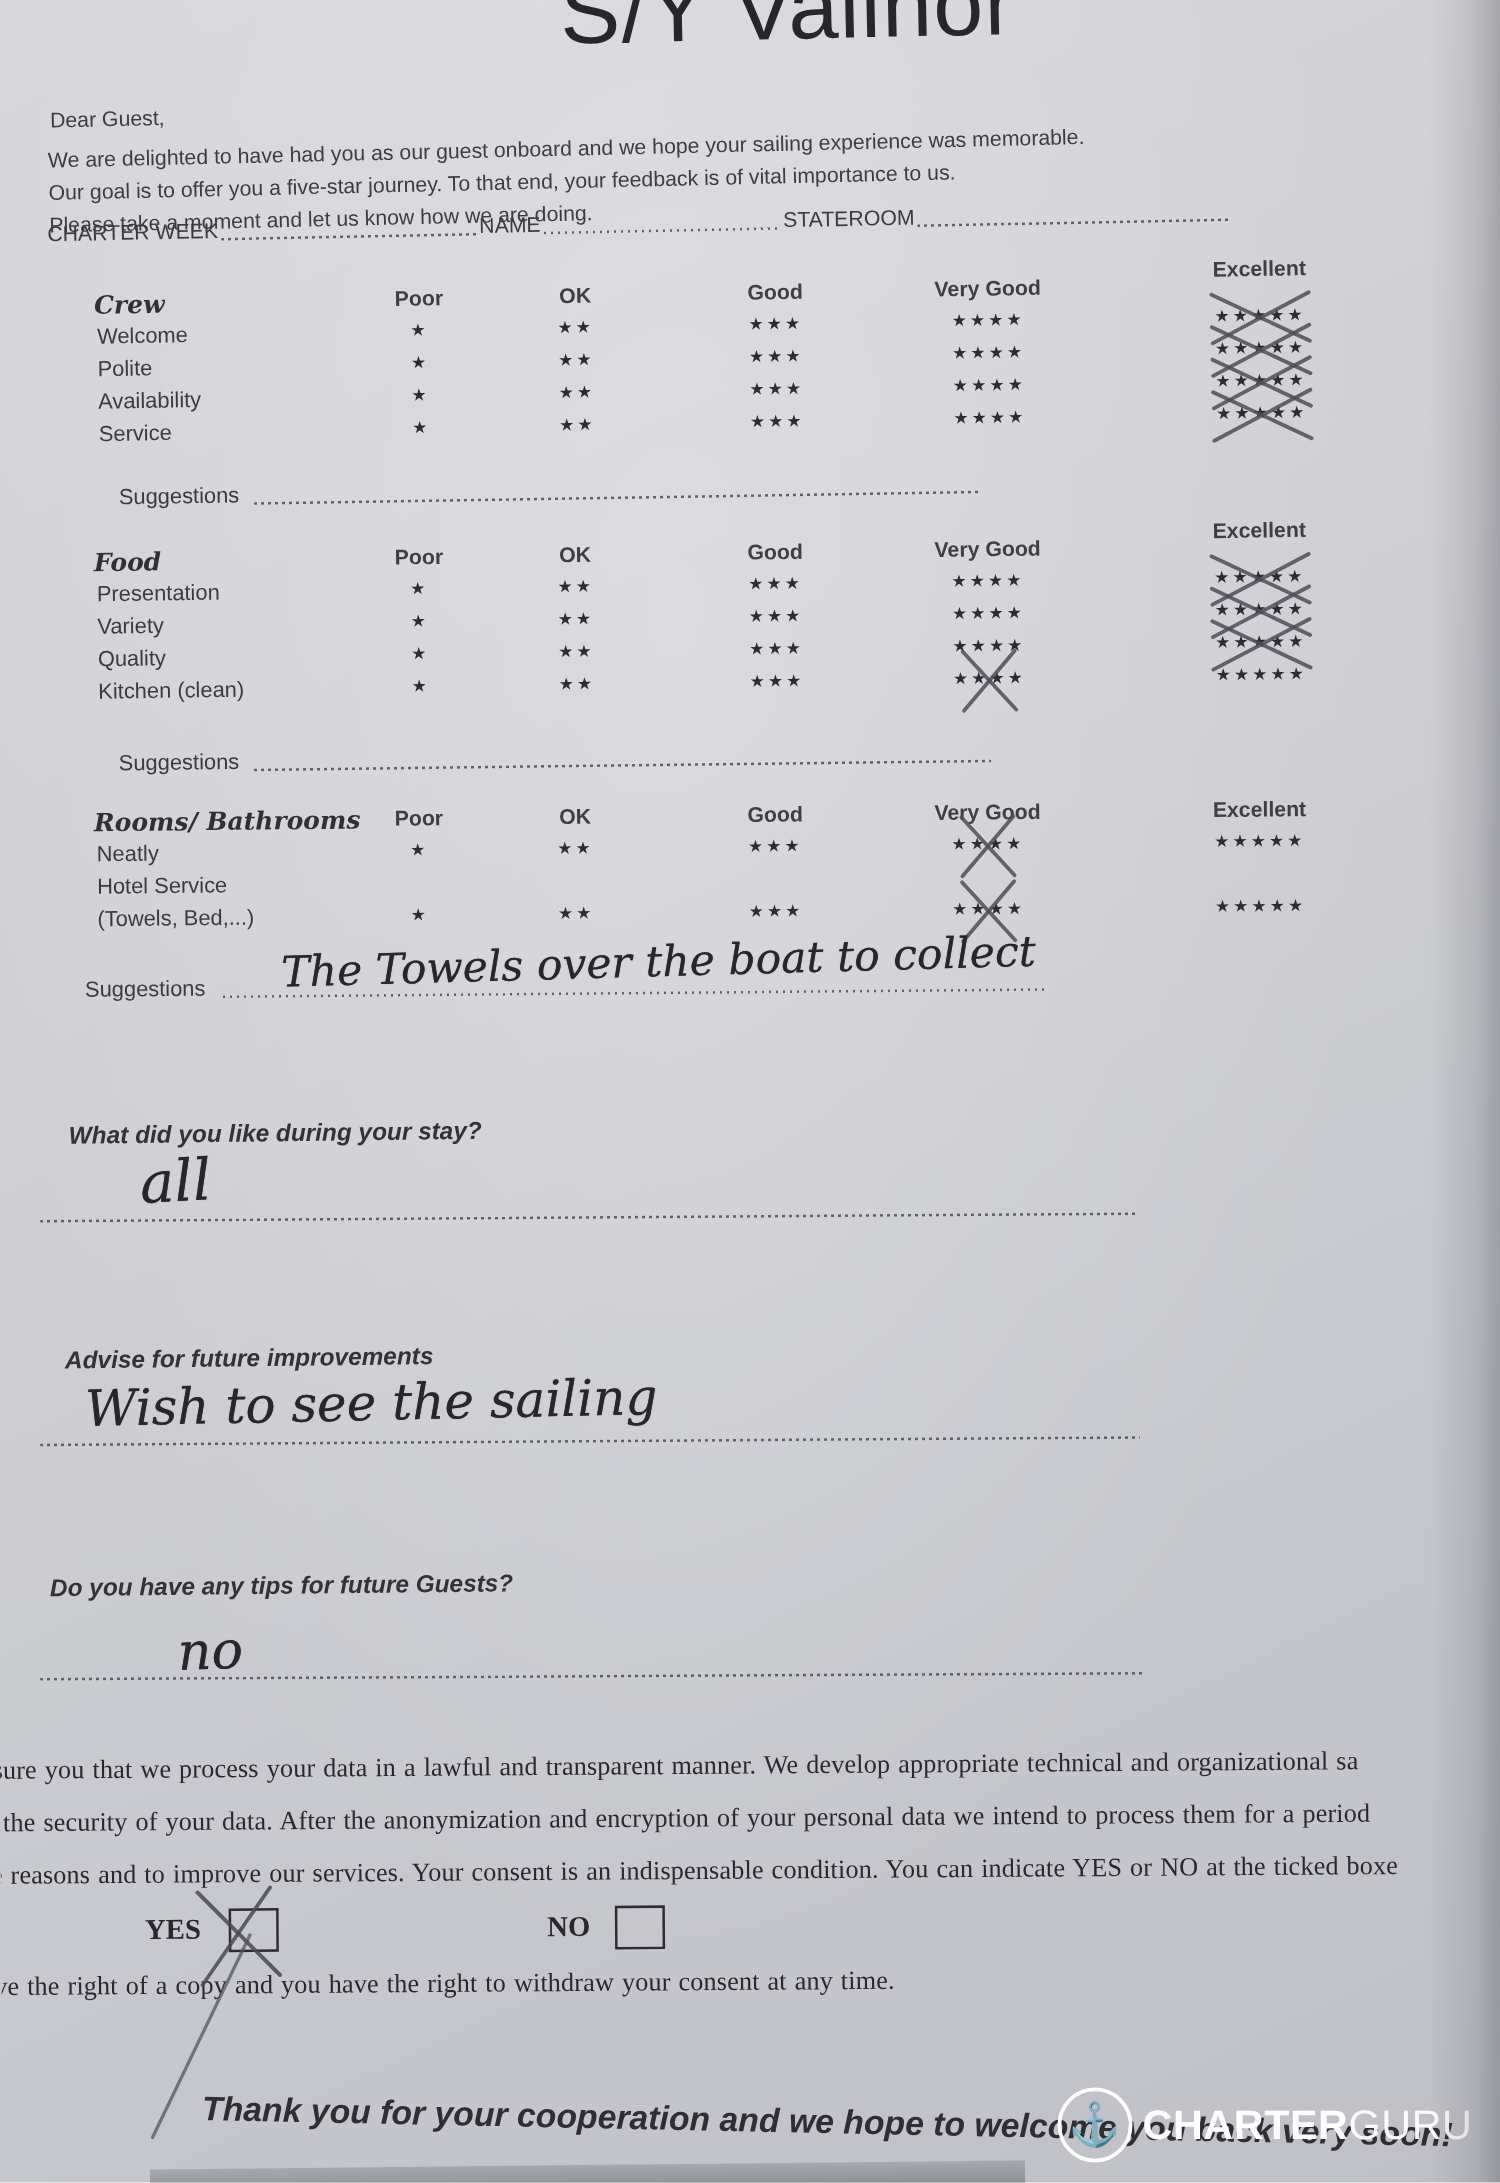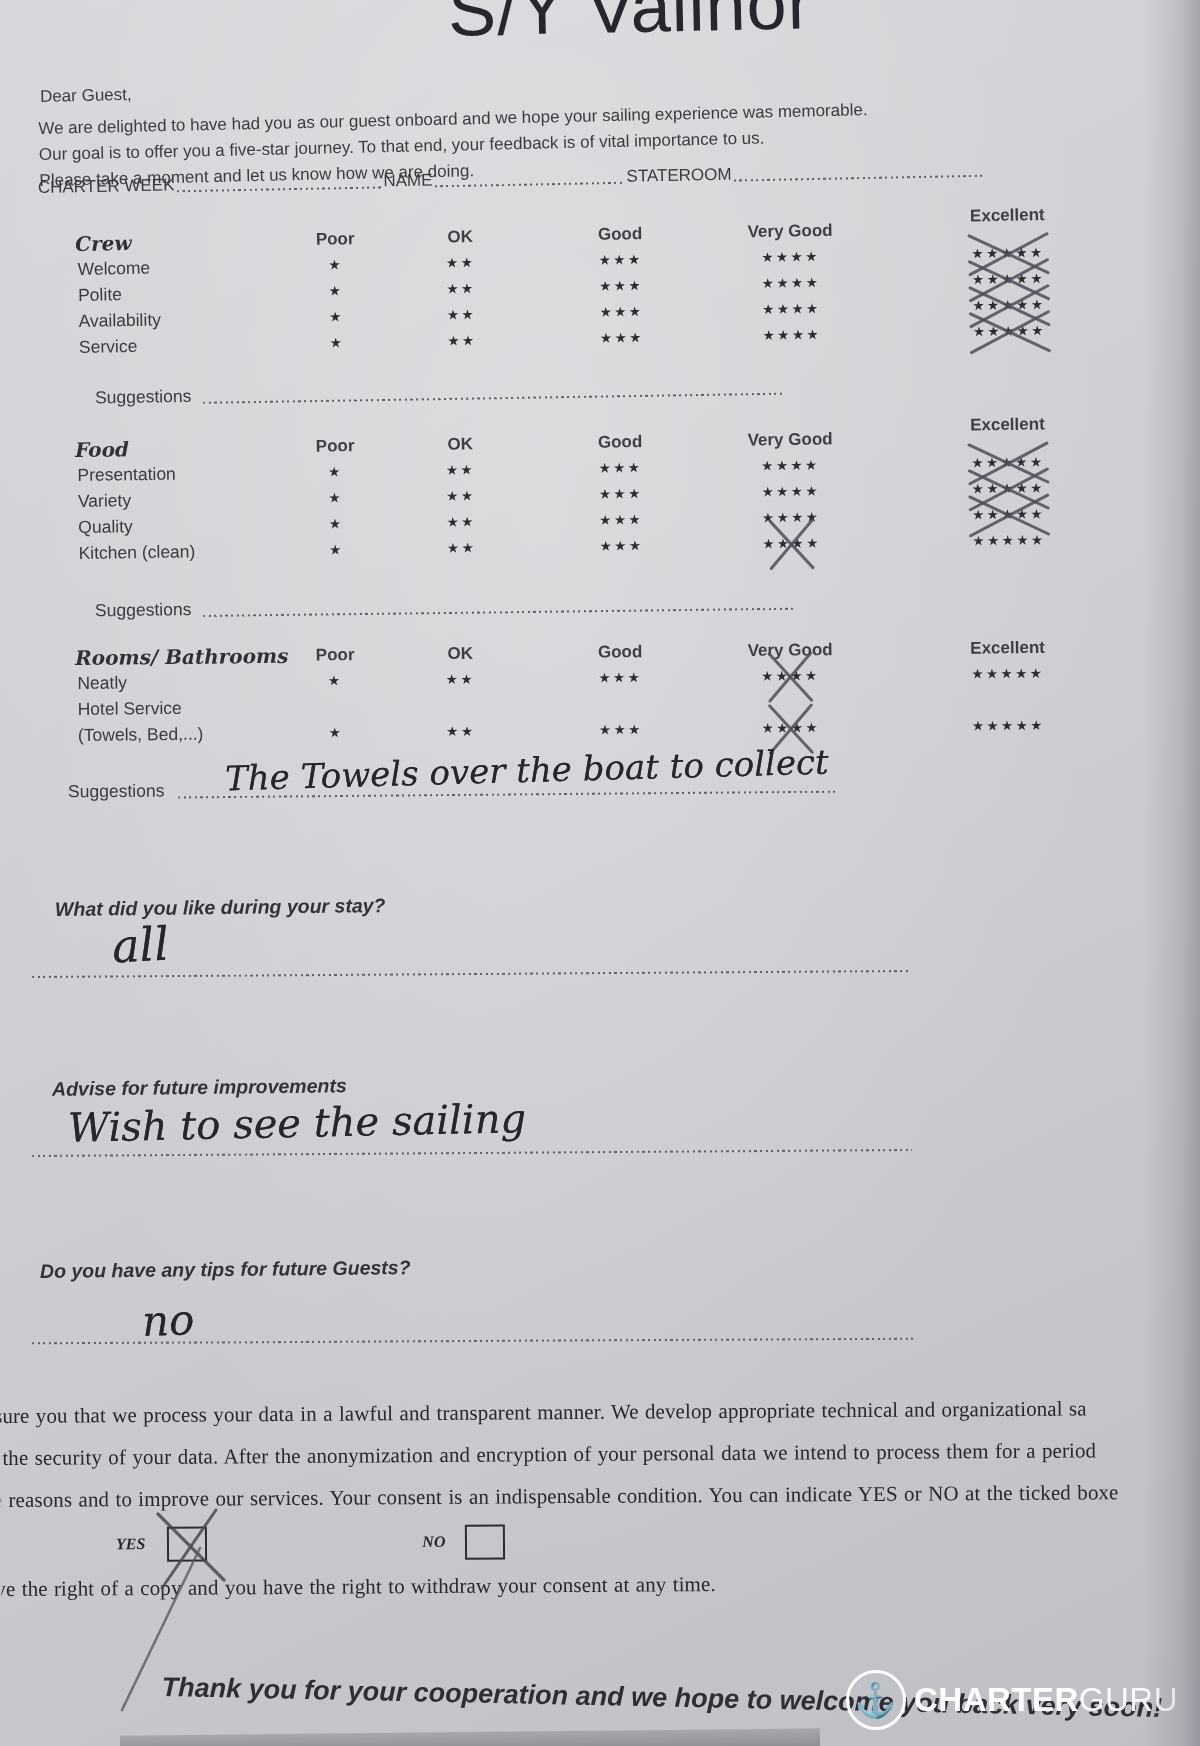--- a/index.html
+++ b/index.html
@@ -35,21 +35,21 @@
   .xmark::after{transform:rotate(-27deg);}
   .xmark.tall{width:54px;height:64px;}
   .xmark.tall::before{transform:rotate(48deg);}
   .xmark.tall::after{transform:rotate(-49deg);}
   .sug{display:flex;align-items:flex-end;font-size:17.5px;color:#3a3a40;}
   .question{font-weight:700;font-style:italic;font-size:19.5px;color:#323238;}
   .hand{font-family:"DejaVu Serif",serif;font-style:italic;color:#26262c;
     text-shadow:0 0 0.6px rgba(40,40,46,0.8);white-space:nowrap;}
   .serif{font-family:"Liberation Serif",serif;color:#28282e;}
   .gdpr-line{font-size:21px;white-space:nowrap;letter-spacing:0.1px;word-spacing:1px;}
-  .consent-label{font-size:16px;font-weight:bold;font-style:italic;}
+  .consent-label{font-size:23px;font-weight:bold;}
   .checkbox{width:36px;height:31px;border:2.5px solid #2c2c32;background:transparent;}
   .closing{font-weight:700;font-style:italic;font-size:27px;color:#2e2e34;white-space:nowrap;}
   .logo{display:flex;align-items:center;gap:8px;color:#fff;}
   .logo-circle{width:54px;height:54px;border:3px solid #fff;border-radius:50%;
     display:flex;align-items:center;justify-content:center;font-size:34px;line-height:1;color:#fff;}
   .brand{font-size:33px;letter-spacing:0.5px;white-space:nowrap;}
   .brand .b1{font-weight:700;}
   .brand .b2{font-weight:400;opacity:0.95;}
 </style>
 </head>

